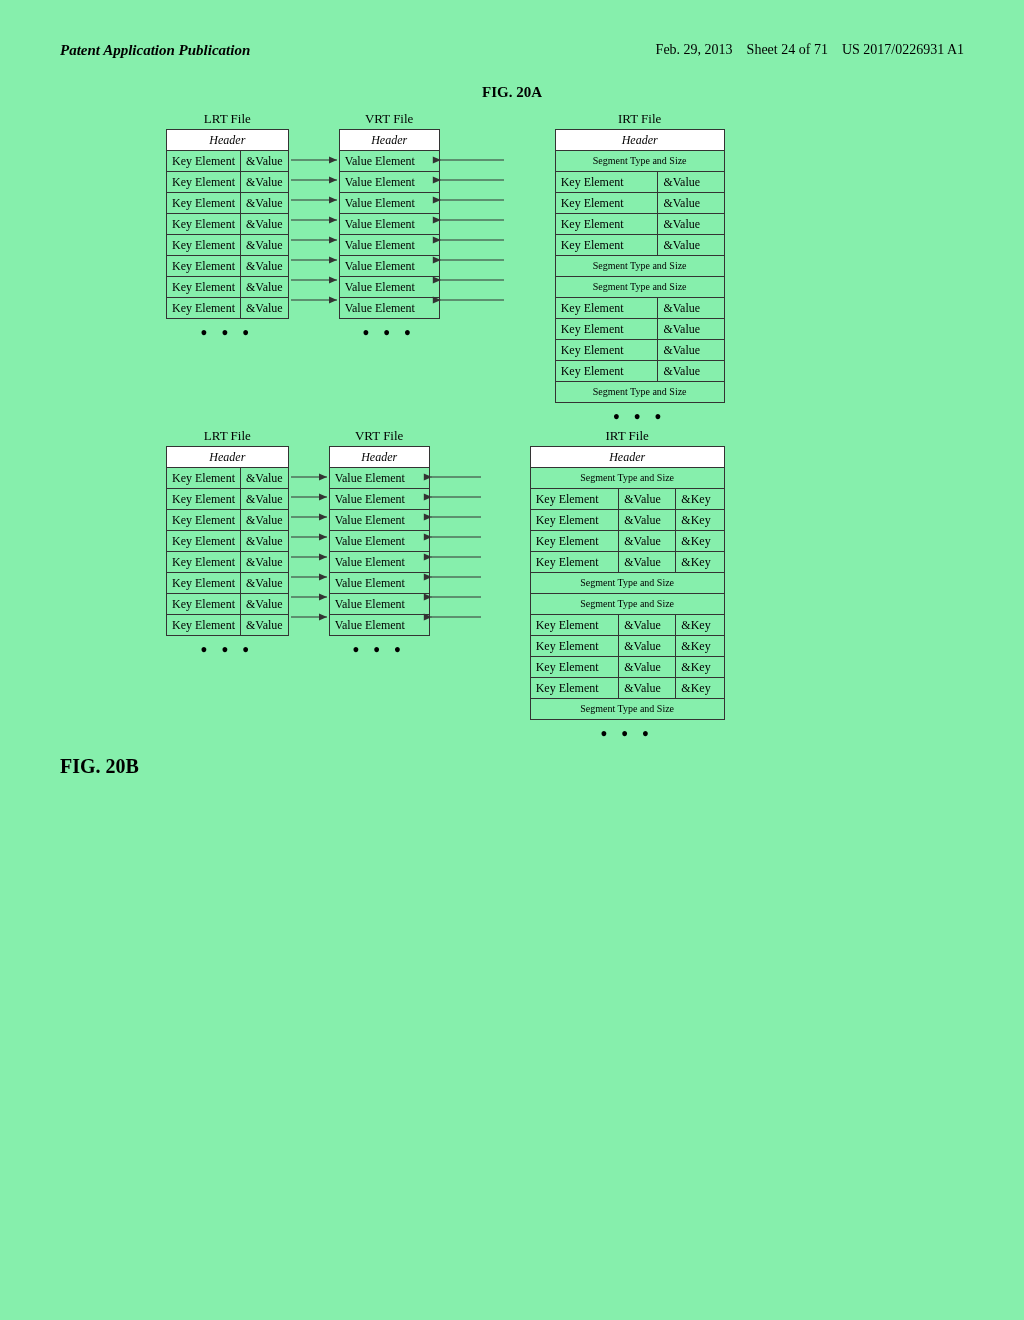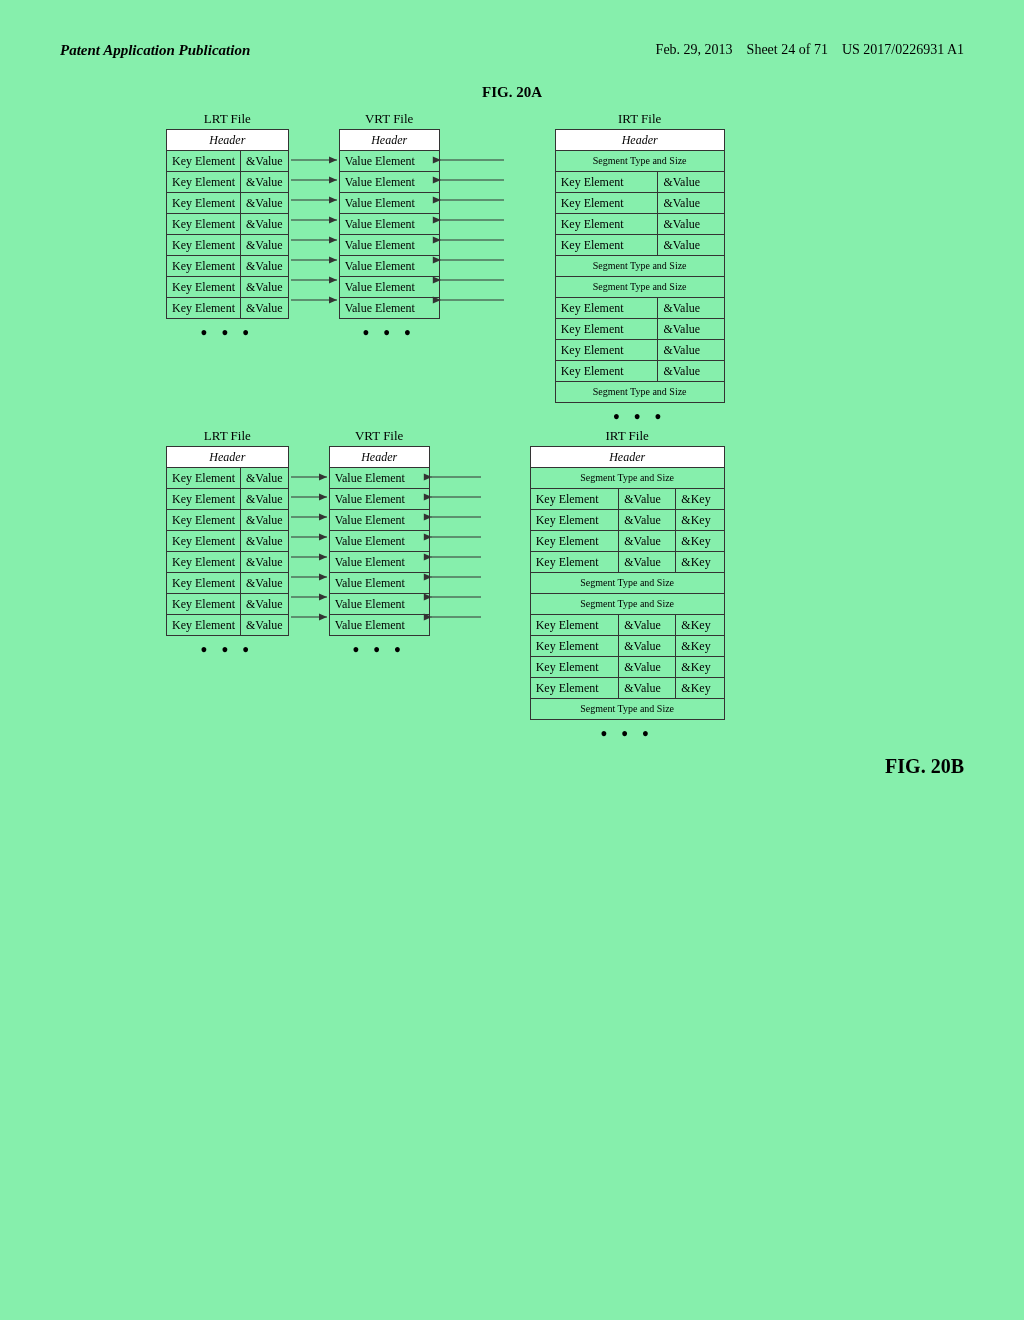--- a/index.html
+++ b/index.html
@@ -479,15 +479,15 @@
                 <td colspan="3" style="text-align:center;">Segment Type and Size</td>
               </tr>
         </tbody>
           </table>
         <div class="dots-row">• • •</div>
       </div>
 
     </div>
   </div>
 
-  <div style="text-align:right;font-size:20px;font-weight:bold;margin-top:10px;">FIG. 20B</div>
+  <div style="text-align:left;font-size:20px;font-weight:bold;margin-top:10px;">FIG. 20B</div>
 
 </div>
 
 </body></html>

